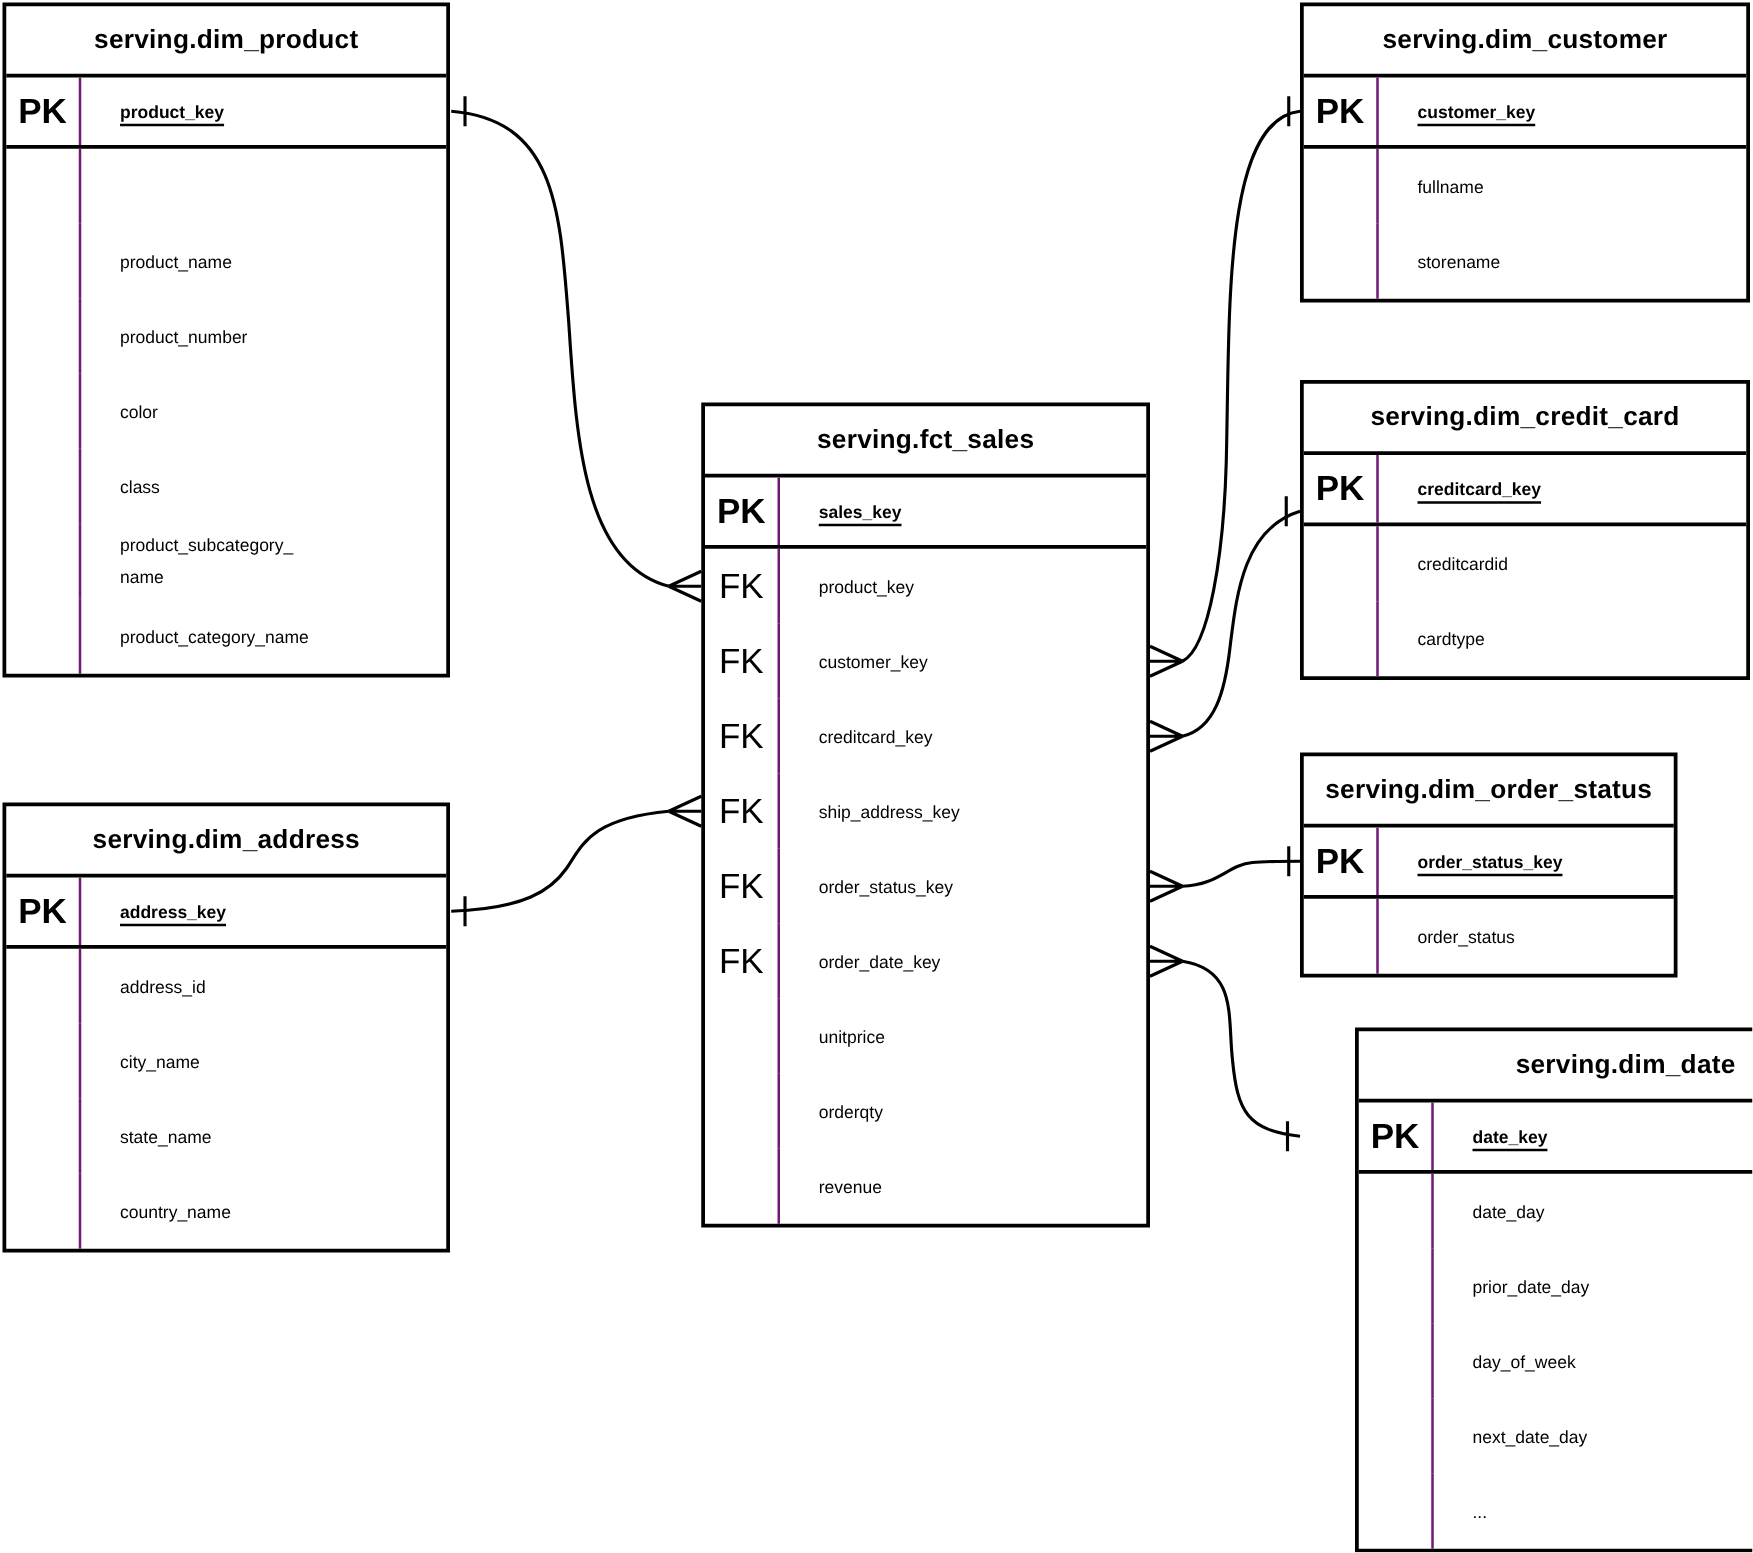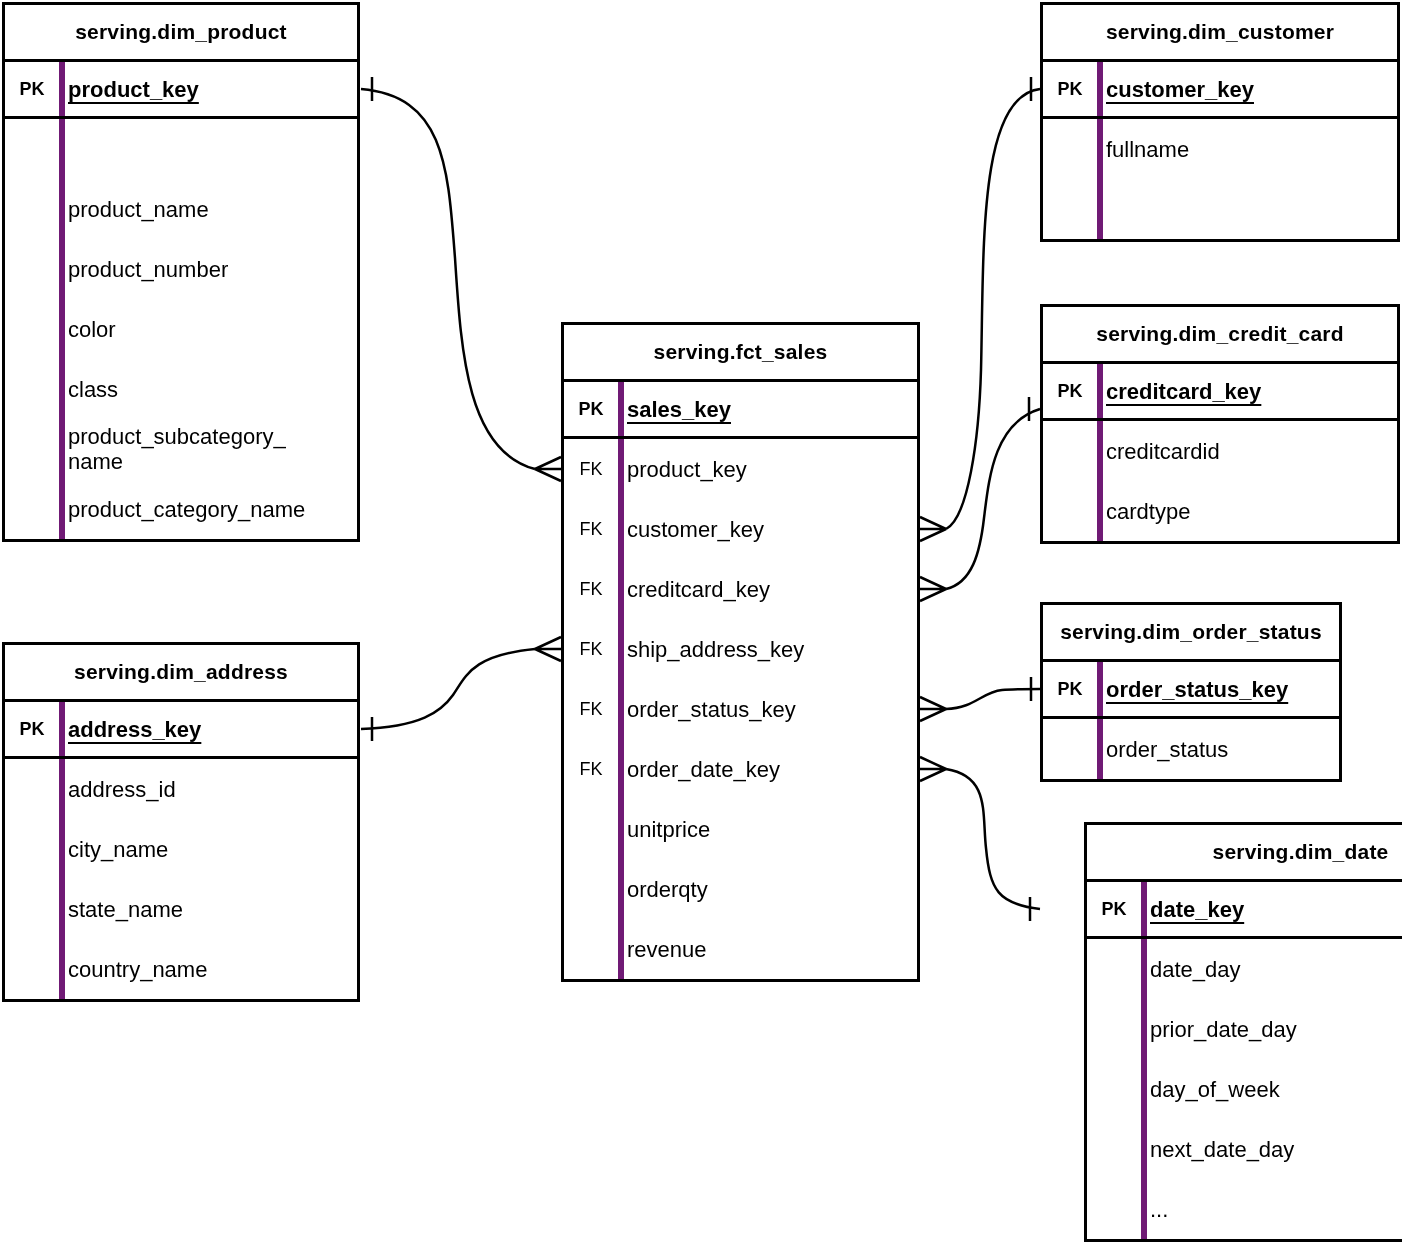--- a/index.html
+++ b/index.html
@@ -4,24 +4,24 @@
 <style>
   html,body{margin:0;padding:0;background:#ffffff;}
   body{width:1402px;height:1242px;font-family:"Liberation Sans",sans-serif;color:#000;}
   #canvas{position:relative;width:1402px;height:1242px;overflow:hidden;background:#ffffff;}
 
   .tbl{position:absolute;background:#ffffff;border:3px solid #000;box-sizing:border-box;}
   .ttl{height:54px;border-bottom:3px solid #000;display:flex;align-items:center;justify-content:center;
        font-weight:bold;font-size:21px;letter-spacing:0.2px;}
   .row{display:flex;min-height:60px;}
   .row.keyrow{height:54px;min-height:54px;border-bottom:3px solid #000;}
-  .kc{flex:0 0 60px;width:60px;border-right:6px solid #701a75;display:flex;align-items:center;
-      justify-content:center;font-size:18px;box-sizing:border-box;}
+  .kc{flex:0 0 60px;width:60px;border-right:2px solid #701a75;display:flex;align-items:center;
+      justify-content:center;font-size:28px;box-sizing:border-box;}
   .keyrow .kc{font-weight:bold;}
-  .fc{flex:1;display:flex;align-items:center;padding-left:3px;padding-right:6px;font-size:22px;
+  .fc{flex:1;display:flex;align-items:center;padding-left:31px;padding-right:6px;font-size:14px;
       white-space:pre-line;line-height:25px;}
   .keyrow .fc{font-weight:bold;}
   .pkname{text-decoration:underline;text-decoration-thickness:2px;text-underline-offset:5px;}
 
   #edges{position:absolute;left:0;top:0;width:1402px;height:1242px;pointer-events:none;}
   #edges path{fill:none;stroke:#000;stroke-width:2.5;}
 </style>
 </head>
 <body>
 
@@ -68,20 +68,21 @@
     <div class="row keyrow">
       <div class="kc">PK</div>
       <div class="fc pkname">customer_key</div>
     </div>
     <div class="row">
       <div class="kc"></div>
       <div class="fc">fullname</div>
     </div>
     <div class="row">
       <div class="kc"></div>
+      <div class="fc">storename</div>
     </div>
   </div>
 
   <div class="tbl" style="left:561px;top:322px;width:359px;">
     <div class="ttl">serving.fct_sales</div>
     <div class="row keyrow">
       <div class="kc">PK</div>
       <div class="fc pkname">sales_key</div>
     </div>
     <div class="row">

